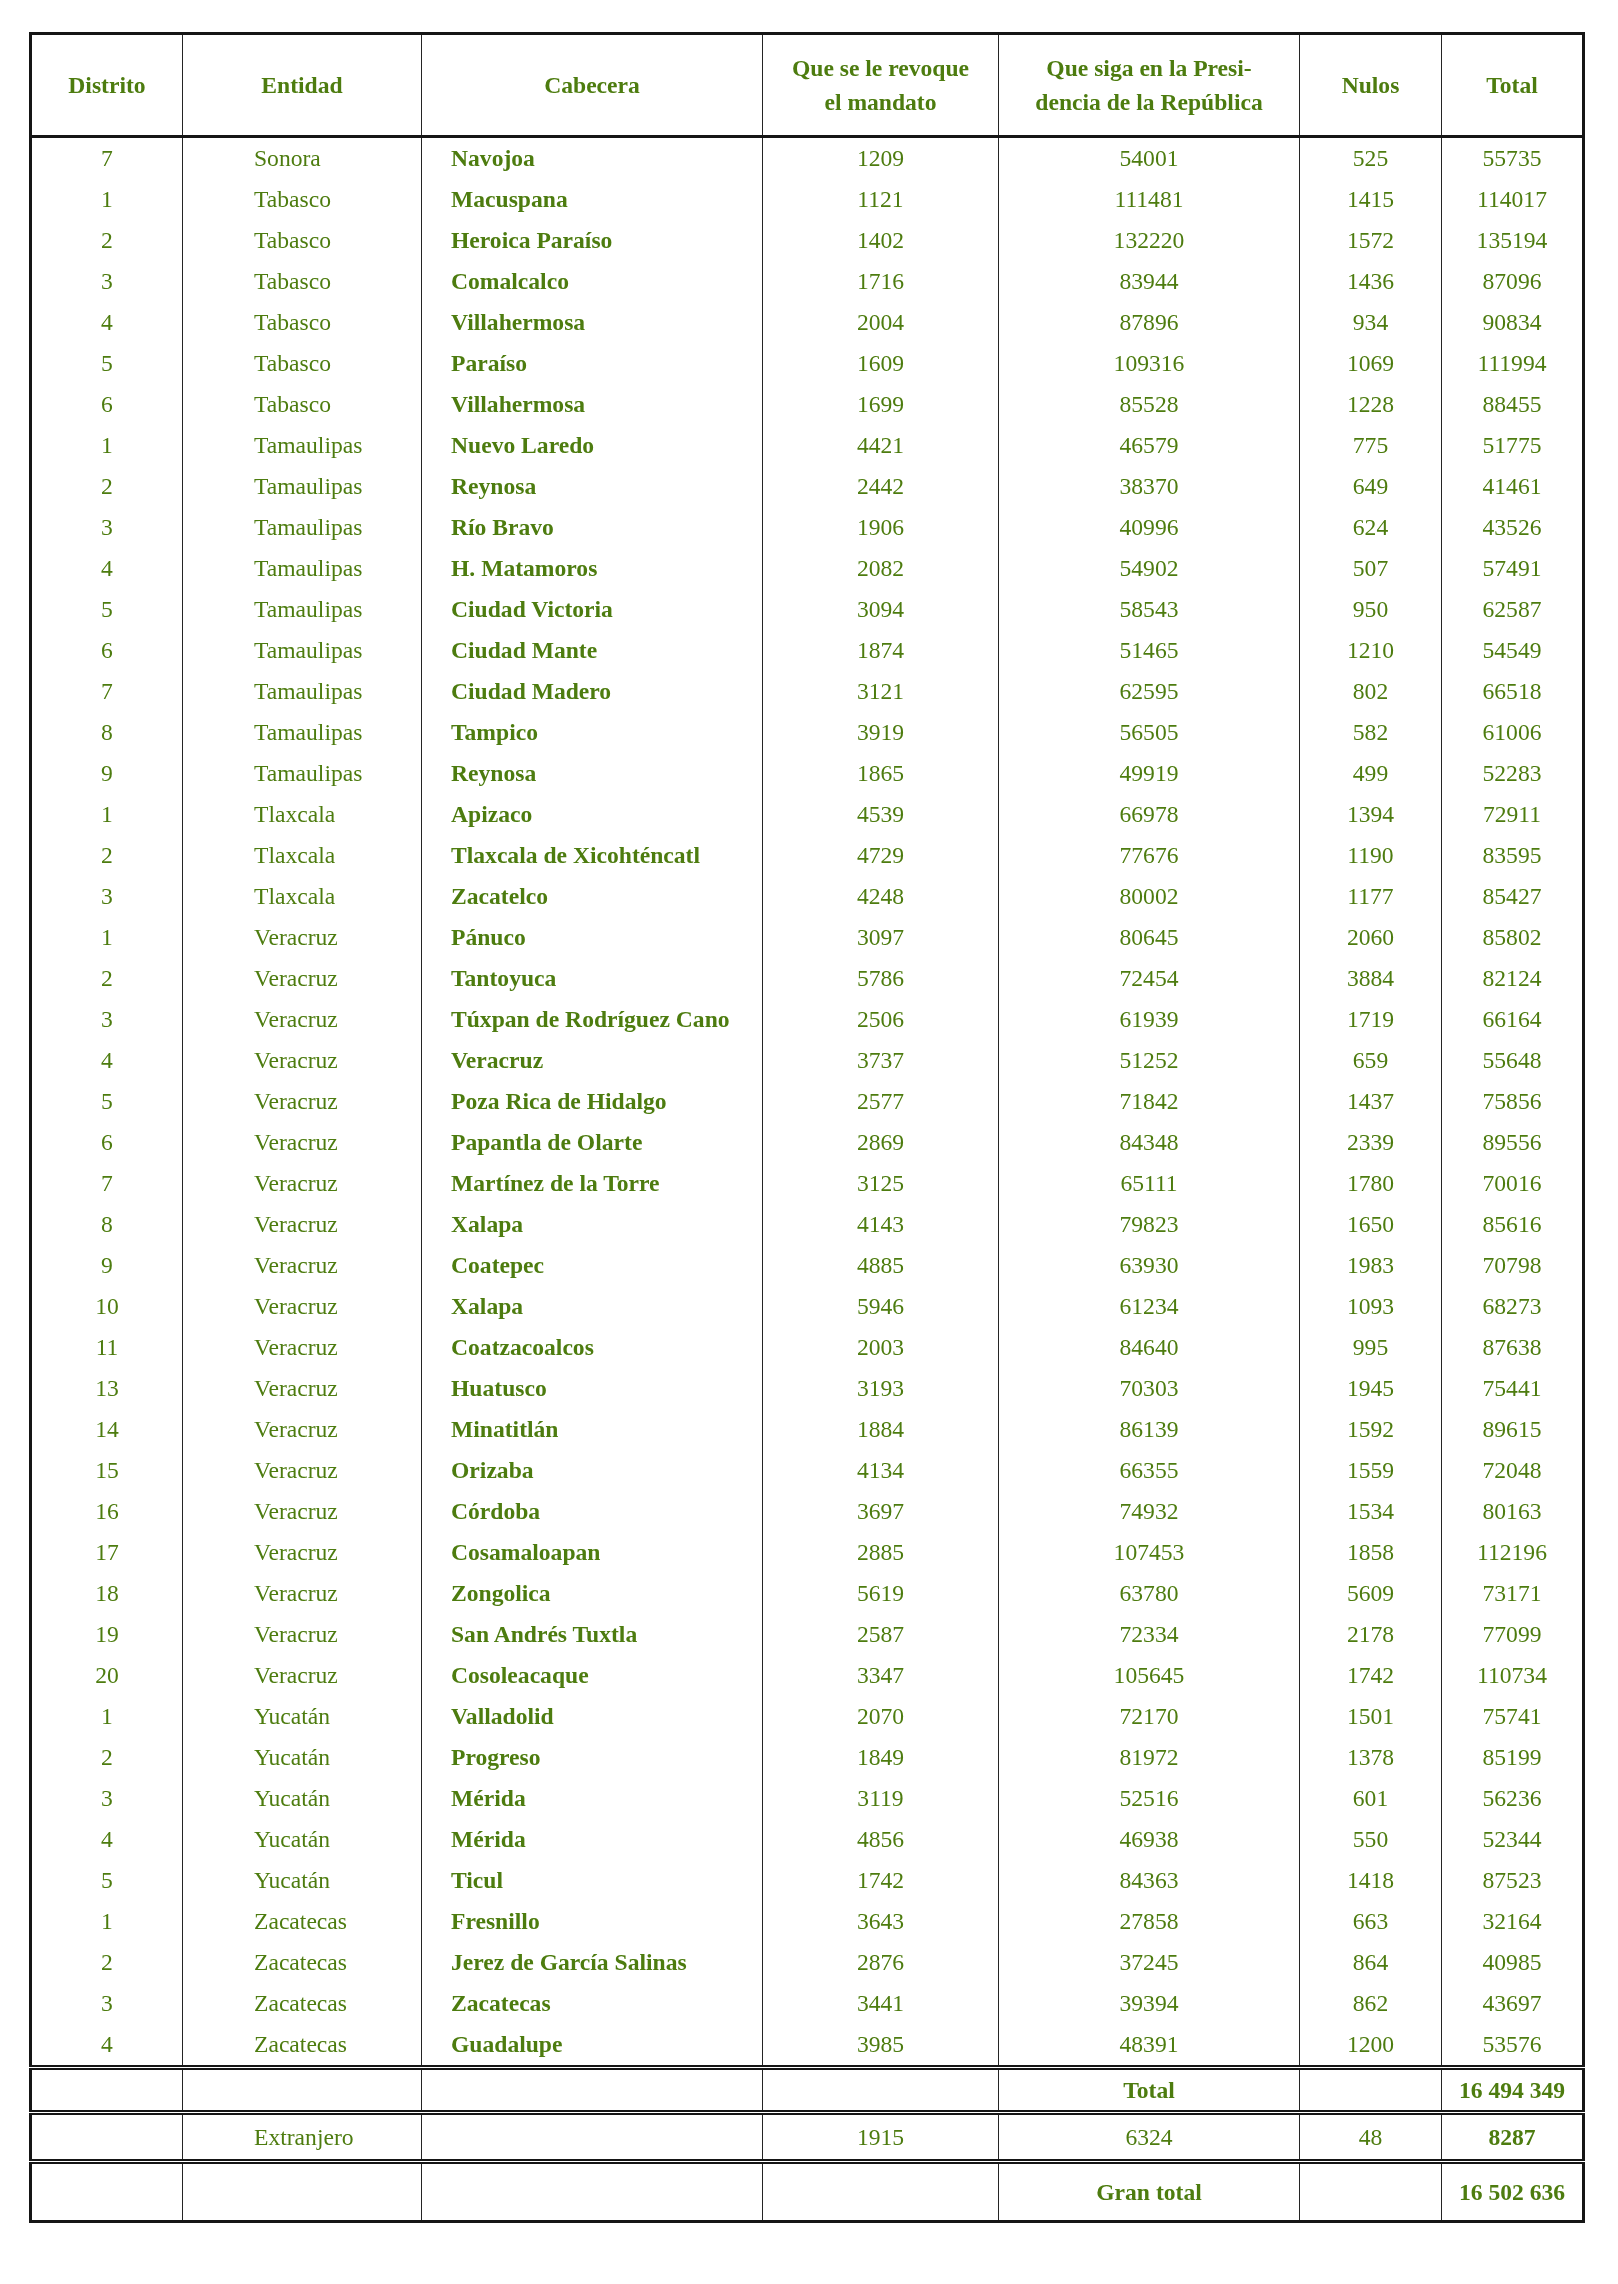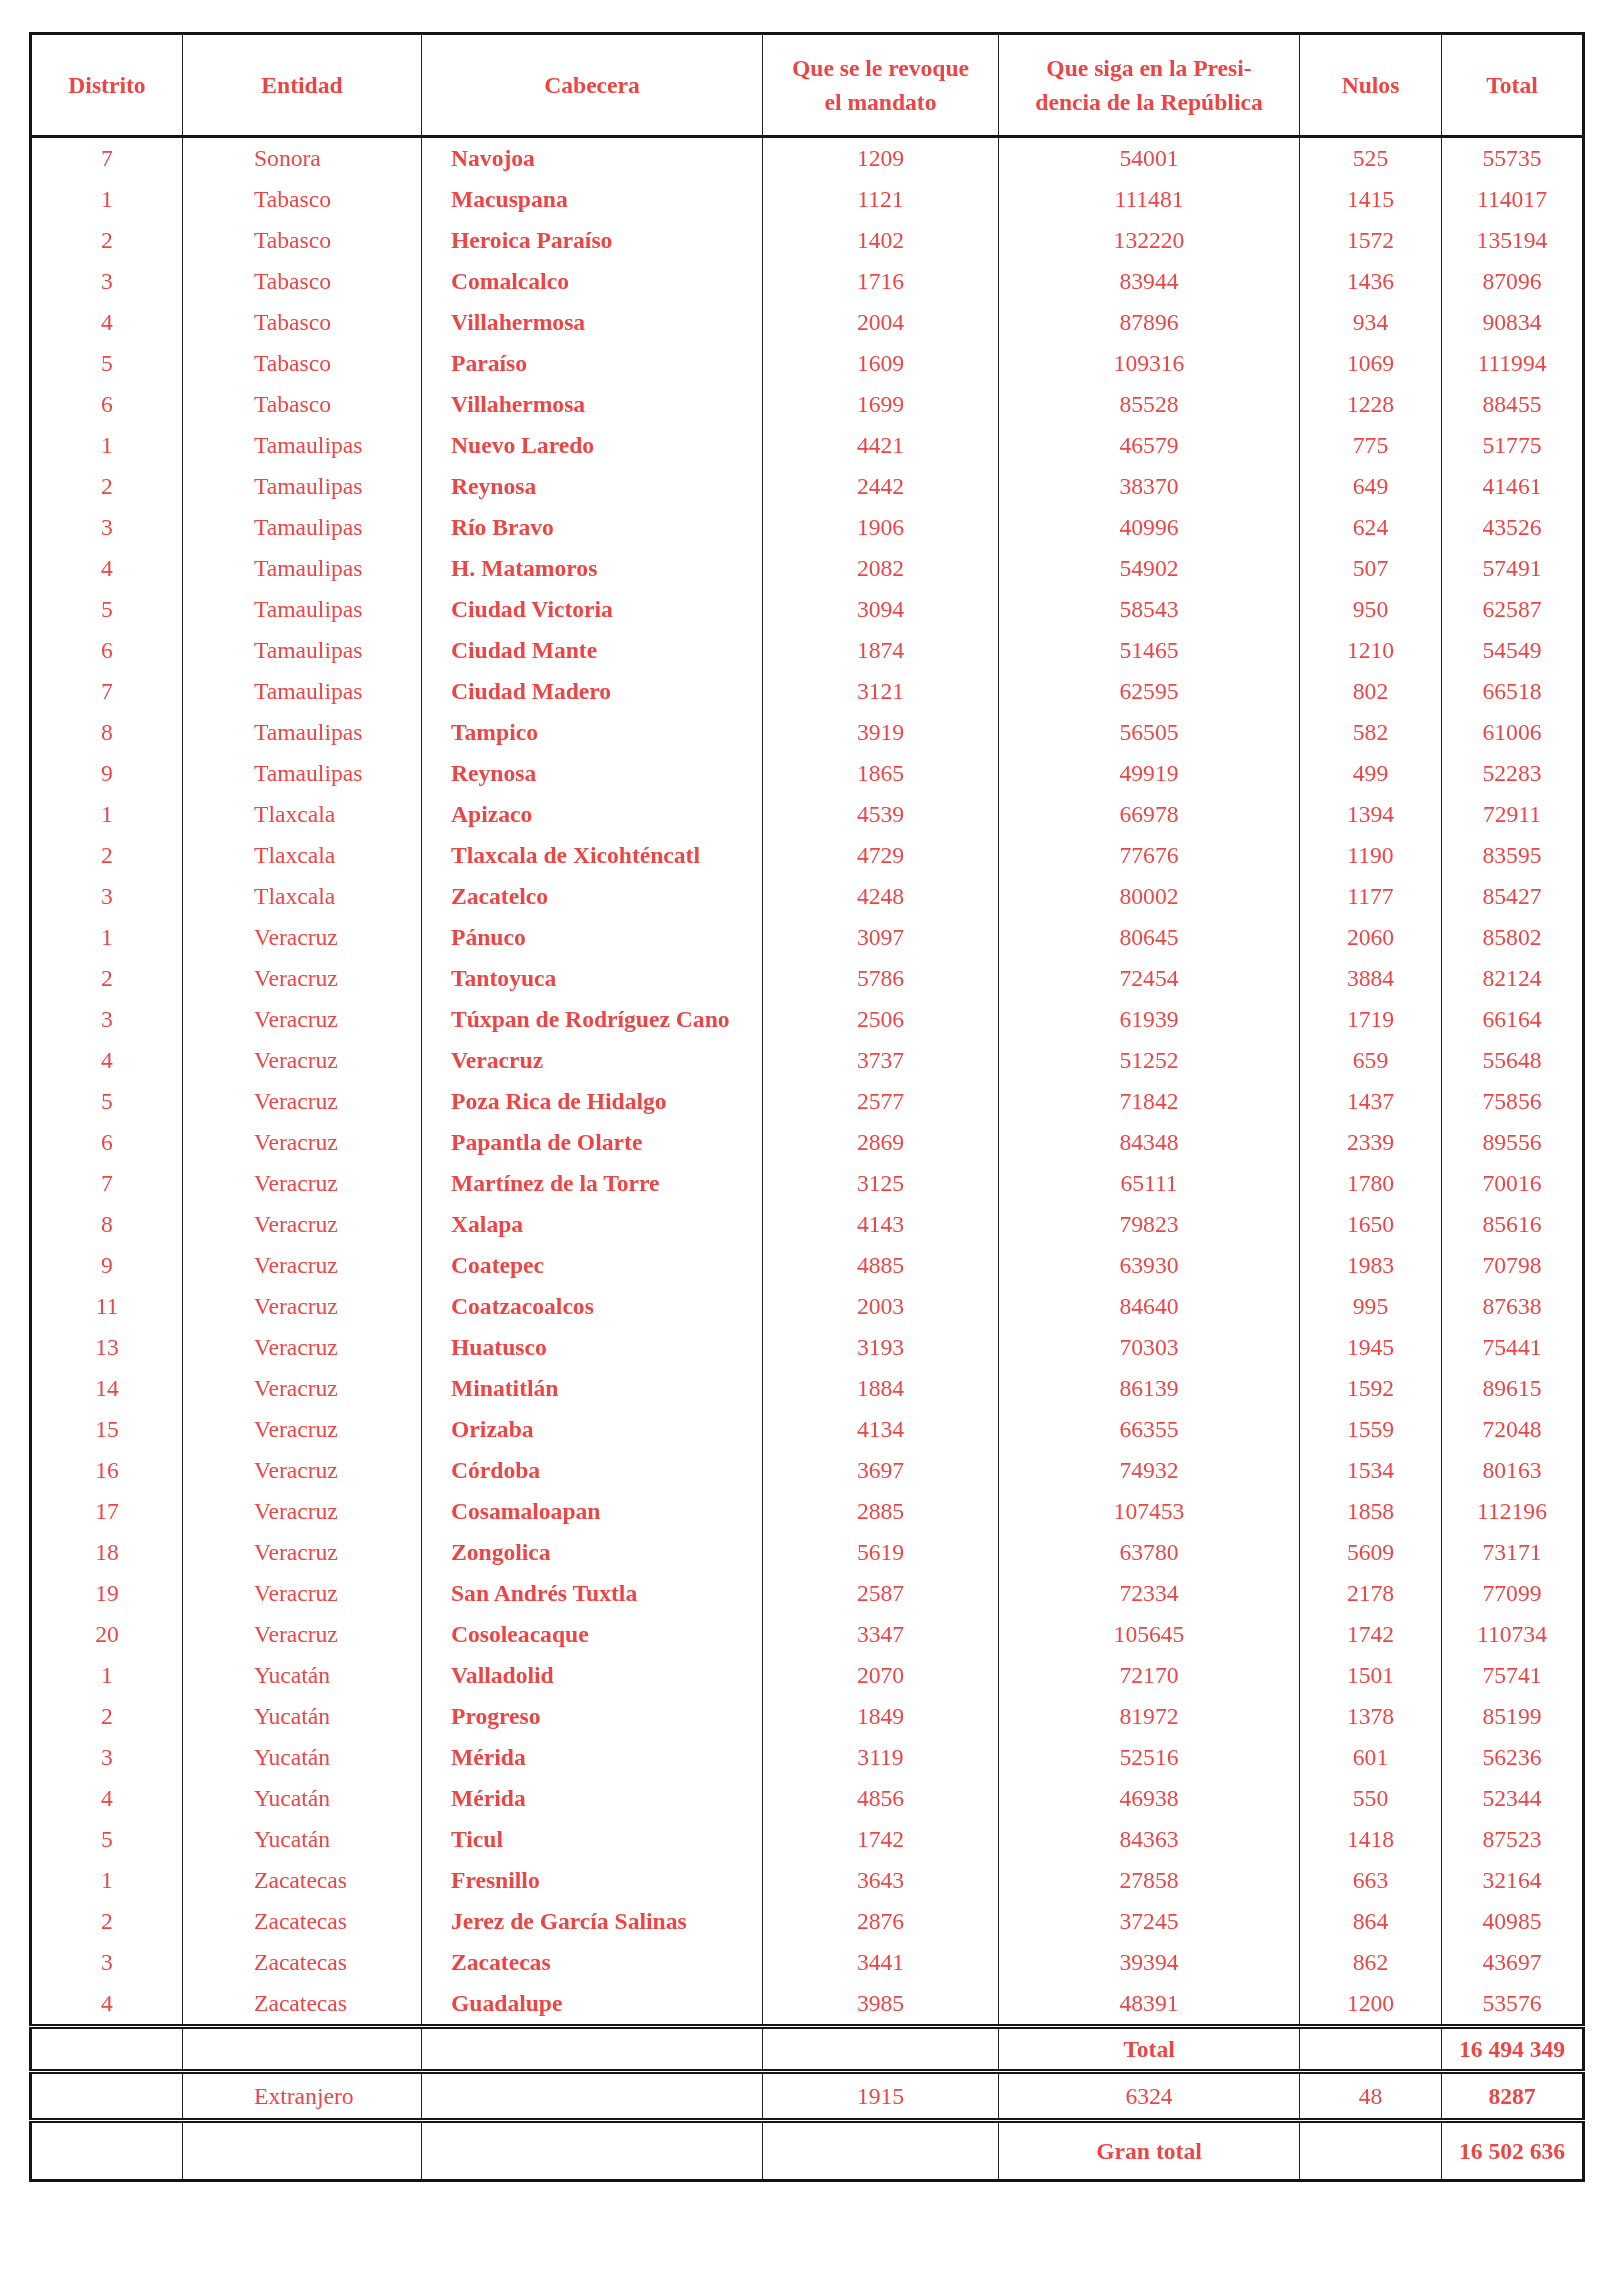--- a/index.html
+++ b/index.html
@@ -7,21 +7,21 @@
     padding: 0;
     background: #ffffff;
   }
   .page {
     position: relative;
     width: 1618px;
     height: 2284px;
     background: #ffffff;
     overflow: hidden;
     font-family: "Liberation Serif", "DejaVu Serif", serif;
-    color: #ef4444;
+    color: #4d7c0f;
   }
   table.results {
     position: absolute;
     left: 29px;
     top: 32px;
     width: 1553px;
     border-collapse: collapse;
     table-layout: fixed;
     border: 3.8px solid #151515;
   }
@@ -334,20 +334,29 @@
         <tr>
           <td class="c">9</td>
           <td class="entidad">Veracruz</td>
           <td class="cabecera">Coatepec</td>
           <td class="c">4885</td>
           <td class="c">63930</td>
           <td class="c">1983</td>
           <td class="c">70798</td>
         </tr>
         <tr>
+          <td class="c">10</td>
+          <td class="entidad">Veracruz</td>
+          <td class="cabecera">Xalapa</td>
+          <td class="c">5946</td>
+          <td class="c">61234</td>
+          <td class="c">1093</td>
+          <td class="c">68273</td>
+        </tr>
+        <tr>
           <td class="c">11</td>
           <td class="entidad">Veracruz</td>
           <td class="cabecera">Coatzacoalcos</td>
           <td class="c">2003</td>
           <td class="c">84640</td>
           <td class="c">995</td>
           <td class="c">87638</td>
         </tr>
         <tr>
           <td class="c">13</td>

